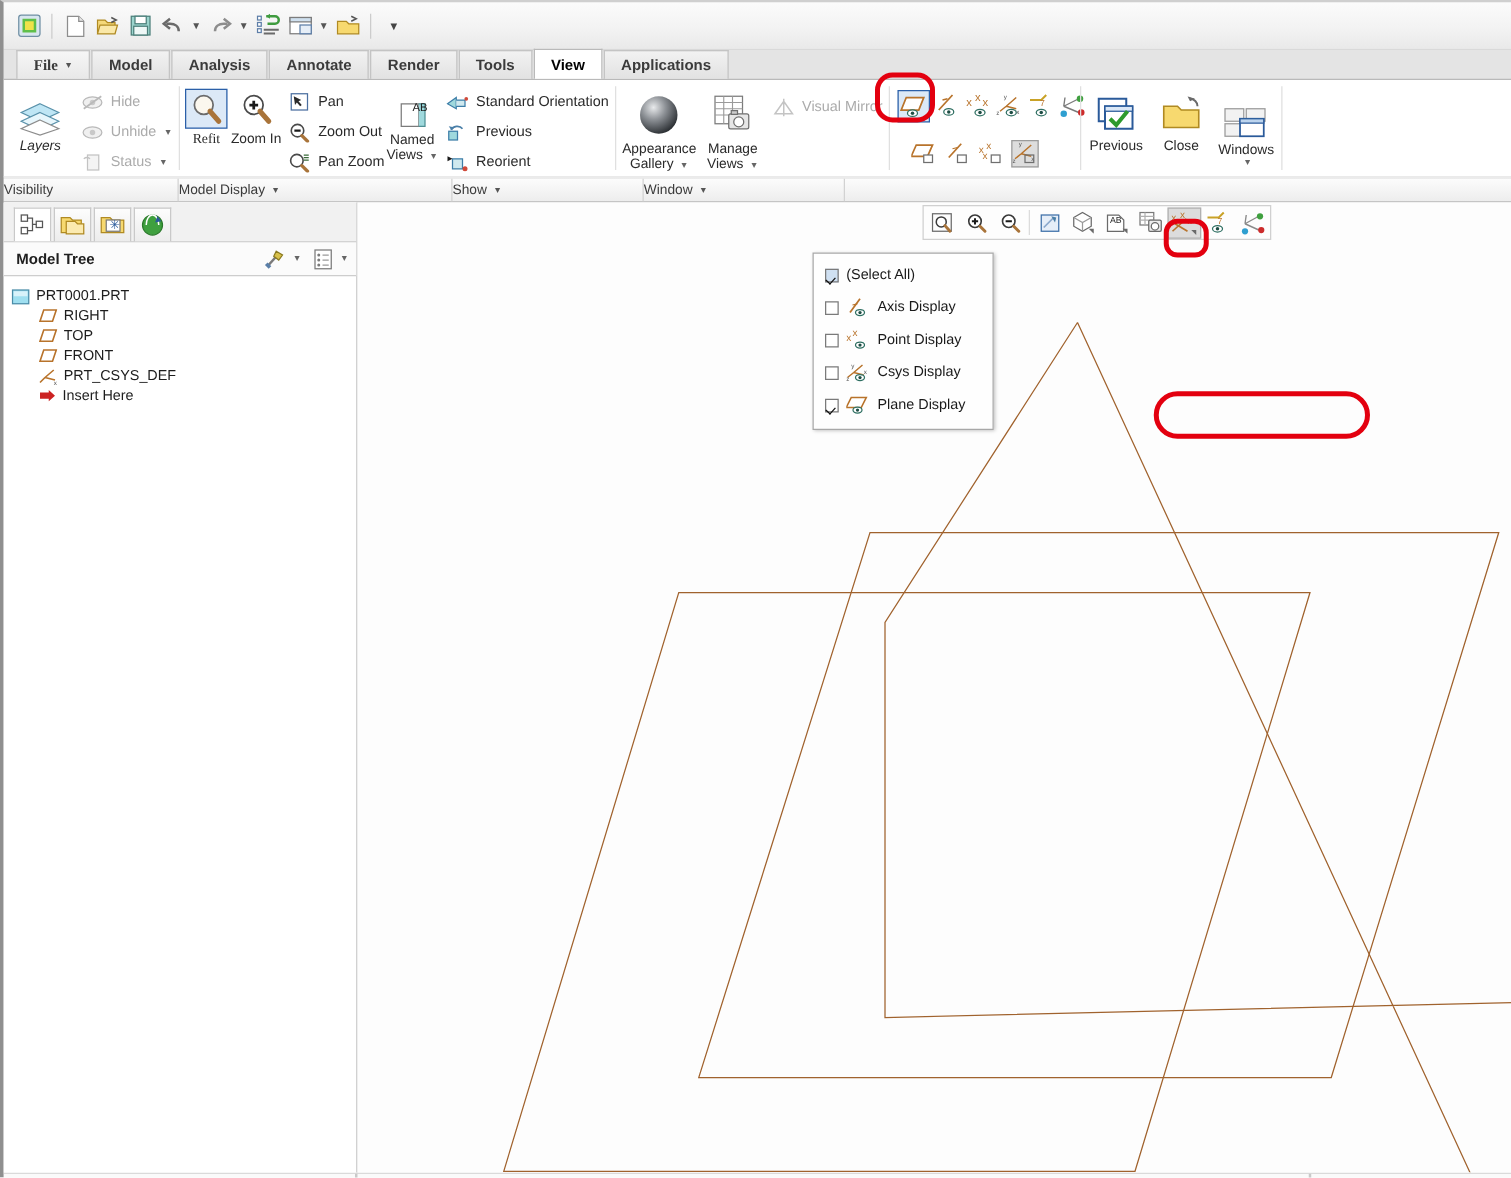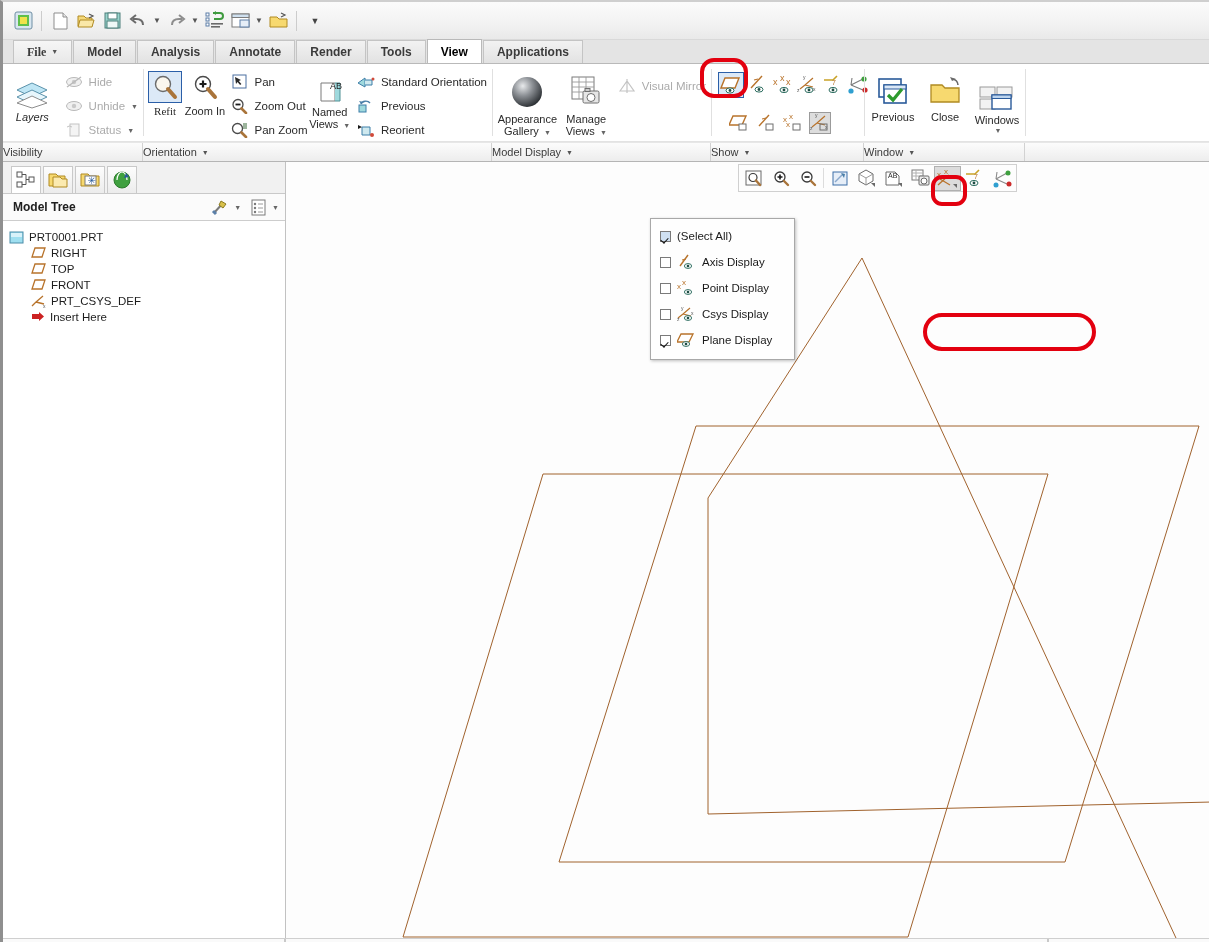--- a/index.html
+++ b/index.html
@@ -609,24 +609,20 @@
       </div>
     </div>
     <div class="rgroup-sep"></div>
     <div style="flex:1;"></div>
   </div>
 
   <div class="rfooter">
     <div class="cell" style="width:140px;">
       <span>Visibility</span>
     </div>
-    <div class="cell" style="width:349px;">
-      <span>Orientation</span>
-      <span class="cr">▼</span>
-    </div>
     <div class="cell" style="width:219px;">
       <span>Model Display</span>
       <span class="cr">▼</span>
     </div>
     <div class="cell" style="width:153px;">
       <span>Show</span>
       <span class="cr">▼</span>
     </div>
     <div class="cell" style="width:161px;">
       <span>Window</span>
@@ -813,21 +809,21 @@
           <svg width="20" height="19" viewBox="0 0 20 19">
             <path d="M4 10 L15 4 M4 10 L15 15 M4 10 L5 3" stroke="#8a8a8a" stroke-width="1.1"></path>
             <circle cx="16" cy="4" r="2.5" fill="#3fa03f"></circle>
             <circle cx="17" cy="15" r="2.5" fill="#cc2b2b"></circle>
             <circle cx="4" cy="16" r="2.5" fill="#2f9fd0"></circle>
           </svg>
         </div>
       </div>
     </div>
 
-    <div class="dropmenu" style="top:56px;left:647px;">
+    <div class="dropmenu" style="top:40px;left:647px;">
       <div class="dmitem">
         <span class="cbx on blue"></span>
         <span>(Select All)</span>
       </div>
       <div class="dmitem">
         <span class="cbx"></span>
         <span style="width:19px;display:flex;">
           <svg width="19" height="16" viewBox="0 0 19 16">
             <path d="M3 12 L11 1" stroke="#b8732b" stroke-width="1.4"></path>
             <path d="M5 6 L9 5" stroke="#b8732b" stroke-width="1"></path>

